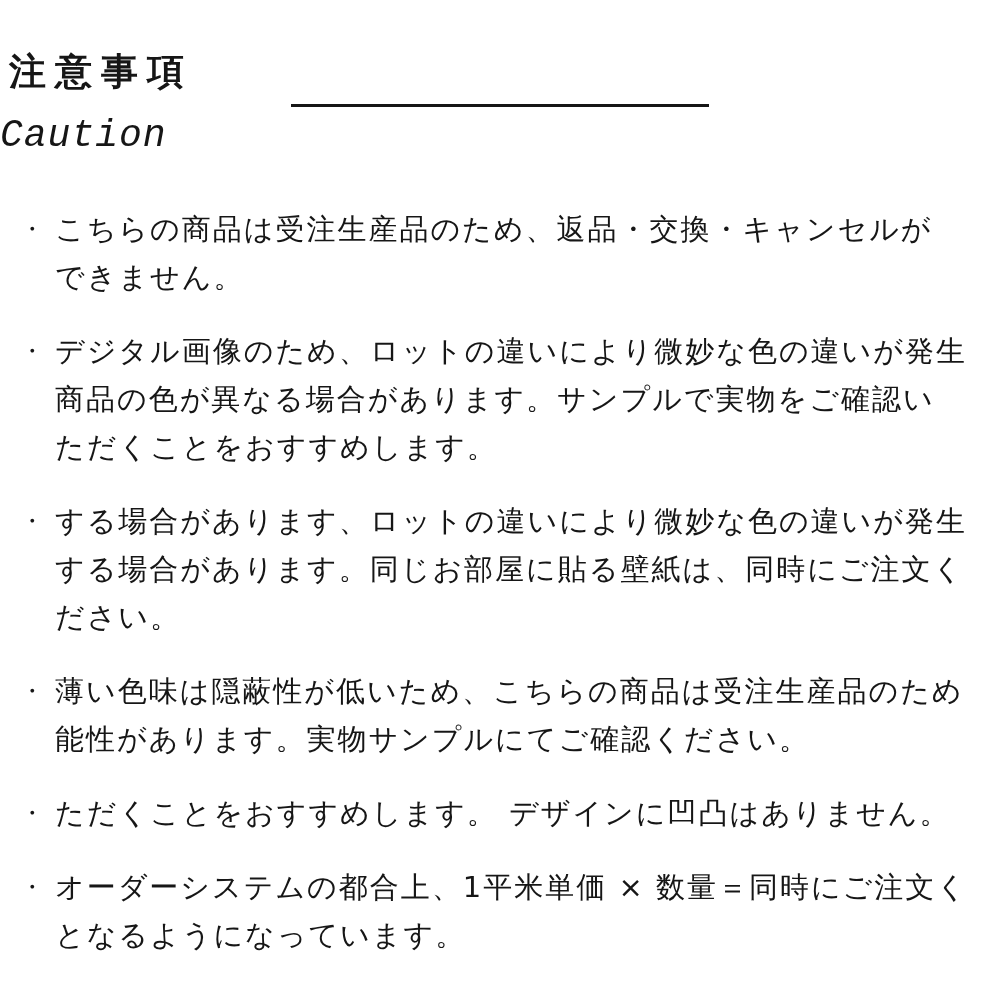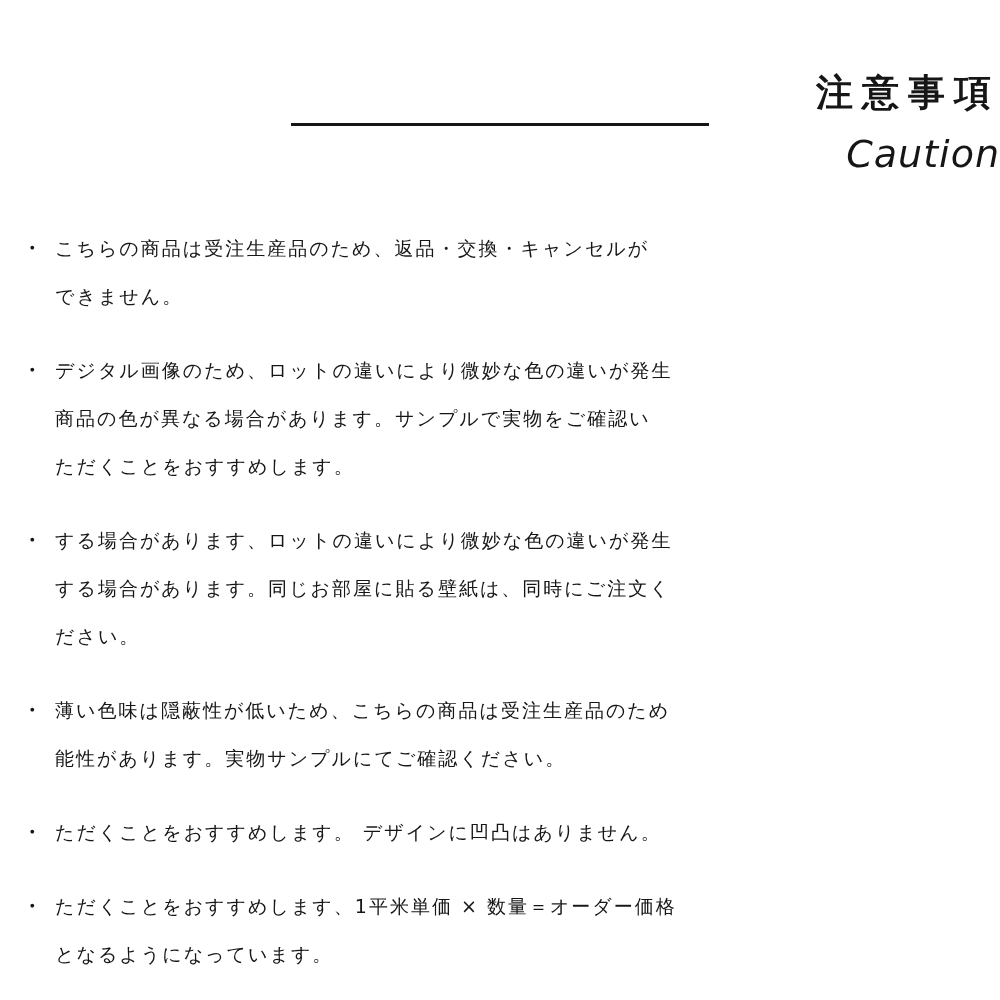--- a/index.html
+++ b/index.html
@@ -8,22 +8,23 @@
   }
   body {
     width: 1000px;
     height: 1000px;
     background: #ffffff;
     color: #161616;
     font-family: "DejaVu Sans", sans-serif;
     overflow: hidden;
   }
   .header {
-    text-align: right;
-    padding-top: 71px;
+    text-align: left;
+    padding-top: 52px;
+    font-family: Liberation Mono, monospace;
   }
   .title {
     margin: 0;
     font-size: 37px;
     font-weight: 700;
     letter-spacing: 9px;
     padding-left: 9px; 
     line-height: 1.2;
   }
   .divider {
@@ -51,21 +52,21 @@
     align-items: flex-start;
     margin: 0 0 26px 0;
   }
   .bullet {
     flex: 0 0 35px;
     font-size: 24px;
     line-height: 48px;
     user-select: none;
   }
   .item-text {
-    font-size: 19px;
+    font-size: 29px;
     line-height: 48px;
     letter-spacing: 2px;
     white-space: pre; 
   }
 </style>
 </head>
 <body>
 
 <header class="header">
   <h1 class="title">注意事項</h1>
@@ -95,16 +96,16 @@
     <span class="bullet">・</span>
     <span class="item-text">薄い色味は隠蔽性が低いため、こちらの商品は受注生産品のため
 能性があります。実物サンプルにてご確認ください。</span>
   </li>
   <li class="caution-item">
     <span class="bullet">・</span>
     <span class="item-text">ただくことをおすすめします。 デザインに凹凸はありません。</span>
   </li>
   <li class="caution-item">
     <span class="bullet">・</span>
-    <span class="item-text">ただくことをおすすめします、1平米単価 × 数量＝オーダー価格
+    <span class="item-text">オーダーシステムの都合上、1平米単価 × 数量＝同時にご注文く
 となるようになっています。</span>
   </li>
 </ul>
 
 </body></html>

